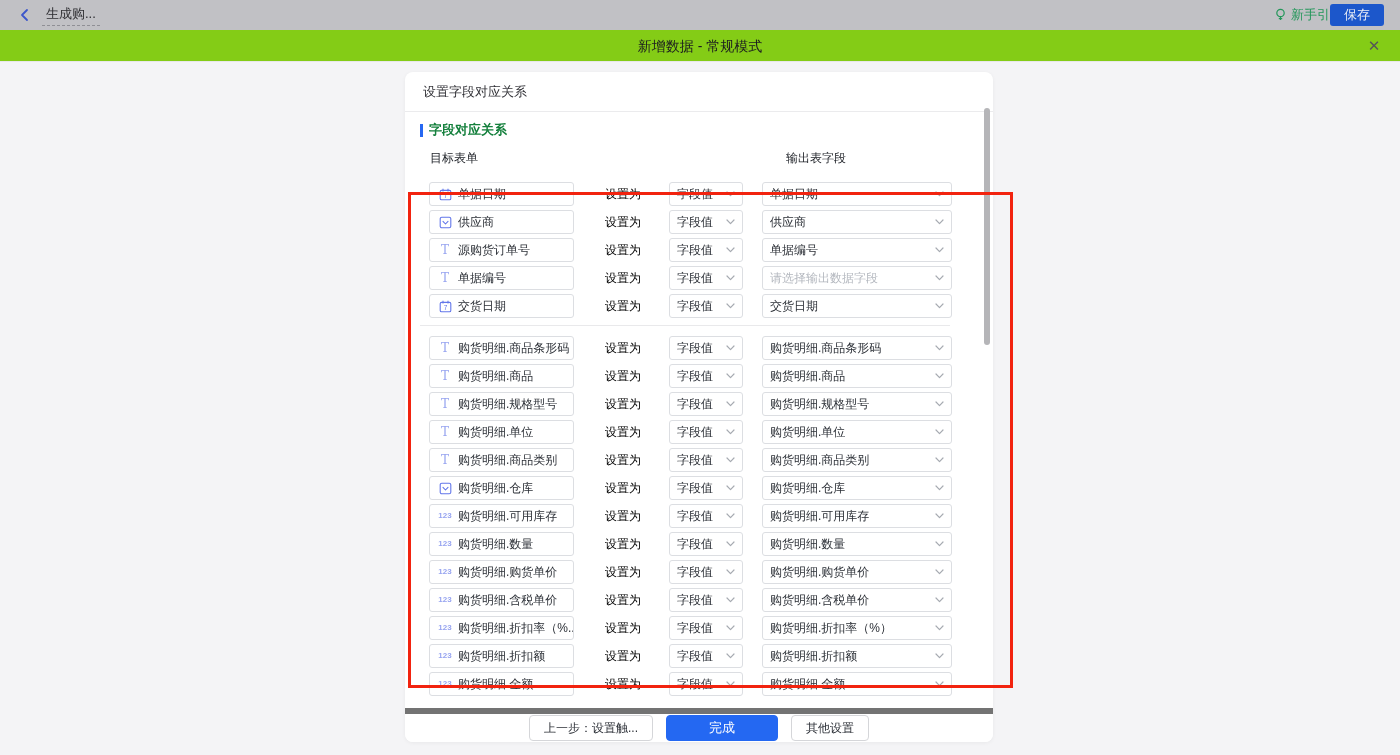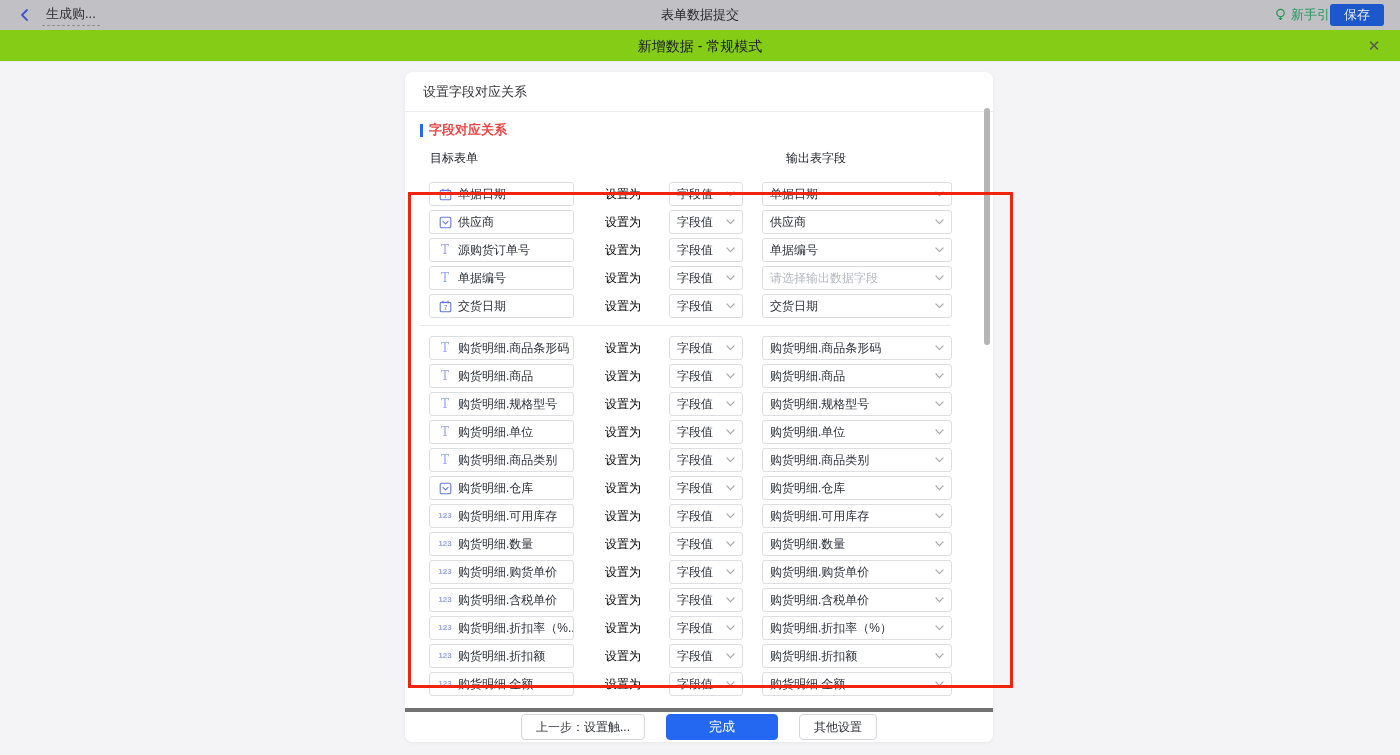--- a/index.html
+++ b/index.html
@@ -22,21 +22,21 @@
   .modal-close { position:absolute; right:16px; top:6px; width:20px; height:20px; font-size:15px; line-height:20px; text-align:center; color:#55555a; cursor:pointer; }
 
   
   .modal-body { position:absolute; left:0; top:62px; width:1400px; height:693px; background:#f4f4f6; }
 
   
   .card { position:absolute; left:405px; top:10px; width:588px; height:670px; background:#ffffff; border-radius:8px; box-shadow:0 1px 4px rgba(0,0,0,0.05); }
   .card-header { position:absolute; left:0; top:0; width:100%; height:40px; line-height:40px; padding-left:18px; font-size:13px; color:#333338; border-bottom:1px solid #ebebed; }
   .card-content { position:absolute; left:0; top:40px; width:100%; height:596px; overflow:hidden; }
 
-  .section-title { margin:10px 0 8px 15px; display:flex; align-items:center; font-size:13px; font-weight:bold; color:#ef4444; height:16px; }
+  .section-title { margin:10px 0 8px 15px; display:flex; align-items:center; font-size:13px; font-weight:bold; color:#15803d; height:16px; }
   .section-bar { display:inline-block; width:3px; height:13px; background:#2668f2; margin-right:6px; }
   .note { margin:7px 0 0 15px; font-size:12px; color:#4e5560; height:15px; }
   .required-mark { color:#f53f3f; margin-right:3px; }
   .col-headers { position:relative; margin-top:12px; height:15px; font-size:12px; color:#23262c; }
   .col-left { position:absolute; left:25px; }
   .col-right { position:absolute; left:381px; }
 
   .rows-group { margin-top:17px; }
   .rows-group.second { margin-top:10px; }
   .map-row { position:relative; height:24px; margin-bottom:4px; }
@@ -48,21 +48,21 @@
   .middle-label { position:absolute; left:200px; top:0; height:24px; line-height:24px; font-size:12px; color:#000000; }
   .select { position:absolute; top:0; height:24px; border:1px solid #dcdee2; border-radius:3px; background:#fff; display:flex; align-items:center; padding:0 7px; cursor:pointer; overflow:hidden; white-space:nowrap; }
   .select-value { left:264px; width:74px; }
   .select-output { left:357px; width:190px; }
   .select-text { font-size:12px; color:#2b2f36; flex:1; overflow:hidden; }
   .select-text.placeholder { color:#b4b8bf; }
   .select-caret { flex:0 0 9px; margin-left:4px; display:flex; align-items:center; }
 
   .group-divider { margin:7px 0 0 15px; width:530px; border-top:1px solid #e9e9eb; height:0; }
 
-  .card-footer { position:absolute; left:0; bottom:0; width:100%; height:34px; background:#fff; border-top:4px solid #737373; border-radius:0 0 8px 8px; z-index:5; display:flex; align-items:center; justify-content:center; gap:21px; }
+  .card-footer { position:absolute; left:0; bottom:0; width:100%; height:34px; background:#fff; border-top:6px solid #737373; border-radius:0 0 8px 8px; z-index:5; display:flex; align-items:center; justify-content:center; gap:13px; }
   .btn { height:26px; font-size:12px; border-radius:4px; padding:0 14px; cursor:pointer; line-height:24px; }
   .btn-outline { background:#fff; border:1px solid #d5d6d9; color:#2b2f36; }
   .btn-primary { background:#2468f2; border:1px solid #2468f2; color:#fff; padding:0 42px; font-size:13px; }
 
   .scroll-thumb { position:absolute; right:3px; top:36px; width:6px; height:237px; background:#b5b5b8; border-radius:3px; z-index:6; }
 
   
   .highlight-rect { position:absolute; left:408px; top:192px; width:605px; height:496px; border:3px solid #f2230f; z-index:50; pointer-events:none; }
 </style>
 </head>
@@ -72,21 +72,20 @@
 
   <div class="topbar">
     <div class="topbar-left">
       <span class="back-btn">
         <svg width="14" height="14" viewBox="0 0 14 14">
             <polyline points="9,2 4,7 9,12" fill="none" stroke="#3d56cb" stroke-width="1.8" stroke-linecap="round" stroke-linejoin="round"></polyline>
           </svg>
       </span>
       <span class="doc-title">生成购...</span>
     </div>
-    <div class="topbar-center">表单数据提交</div>
     <div class="topbar-right">
       <span class="guide">
         <svg width="13" height="14" viewBox="0 0 13 14">
             <circle cx="6.5" cy="5" r="3.7" fill="none" stroke="#23975a" stroke-width="1.2"></circle>
             <line x1="6.5" y1="8.7" x2="6.5" y2="12" stroke="#23975a" stroke-width="1.2"></line>
             <line x1="4.8" y1="10.6" x2="8.2" y2="10.6" stroke="#23975a" stroke-width="1.2"></line>
           </svg>
         <span>新手引</span>
       </span>
       <button class="save-btn">保存</button>

